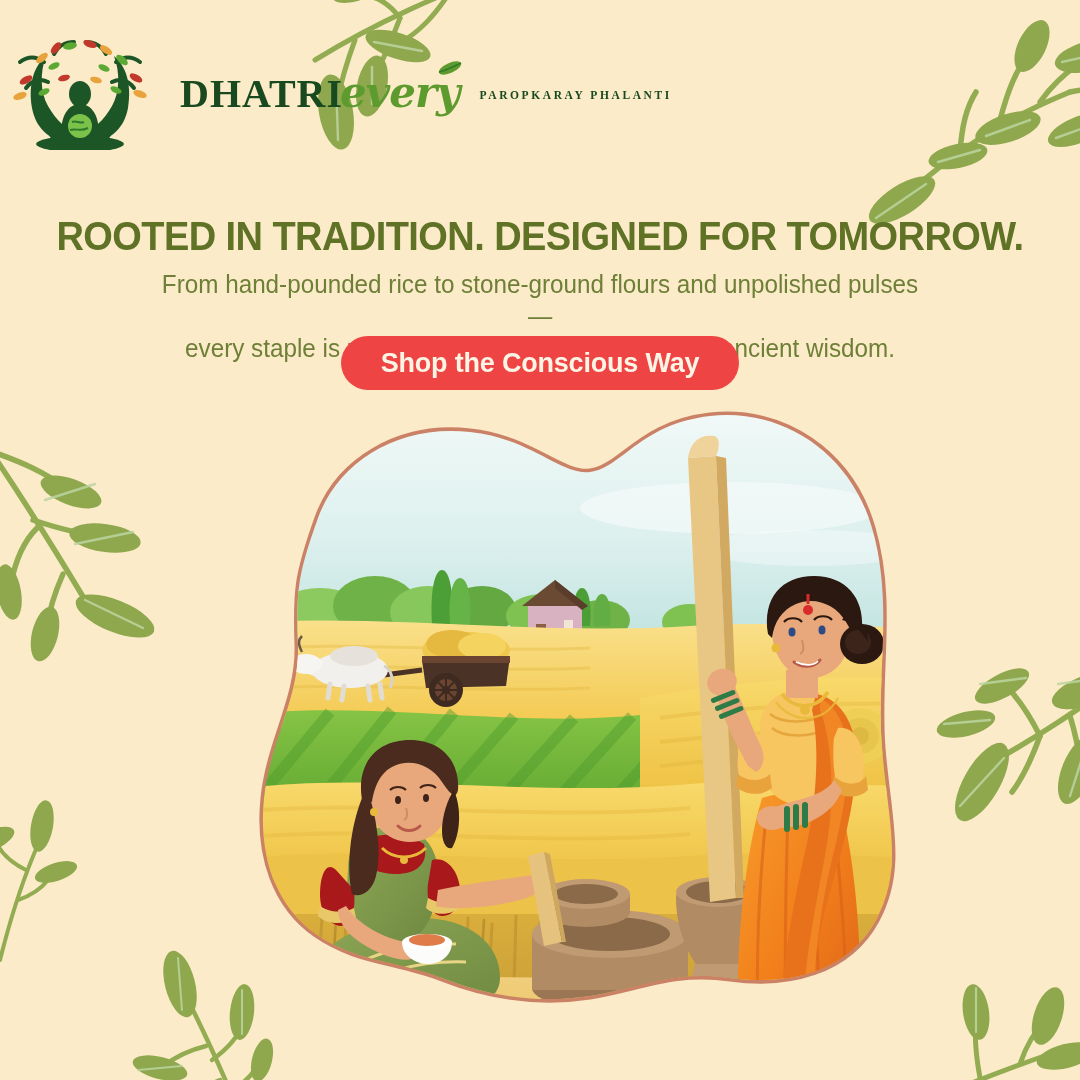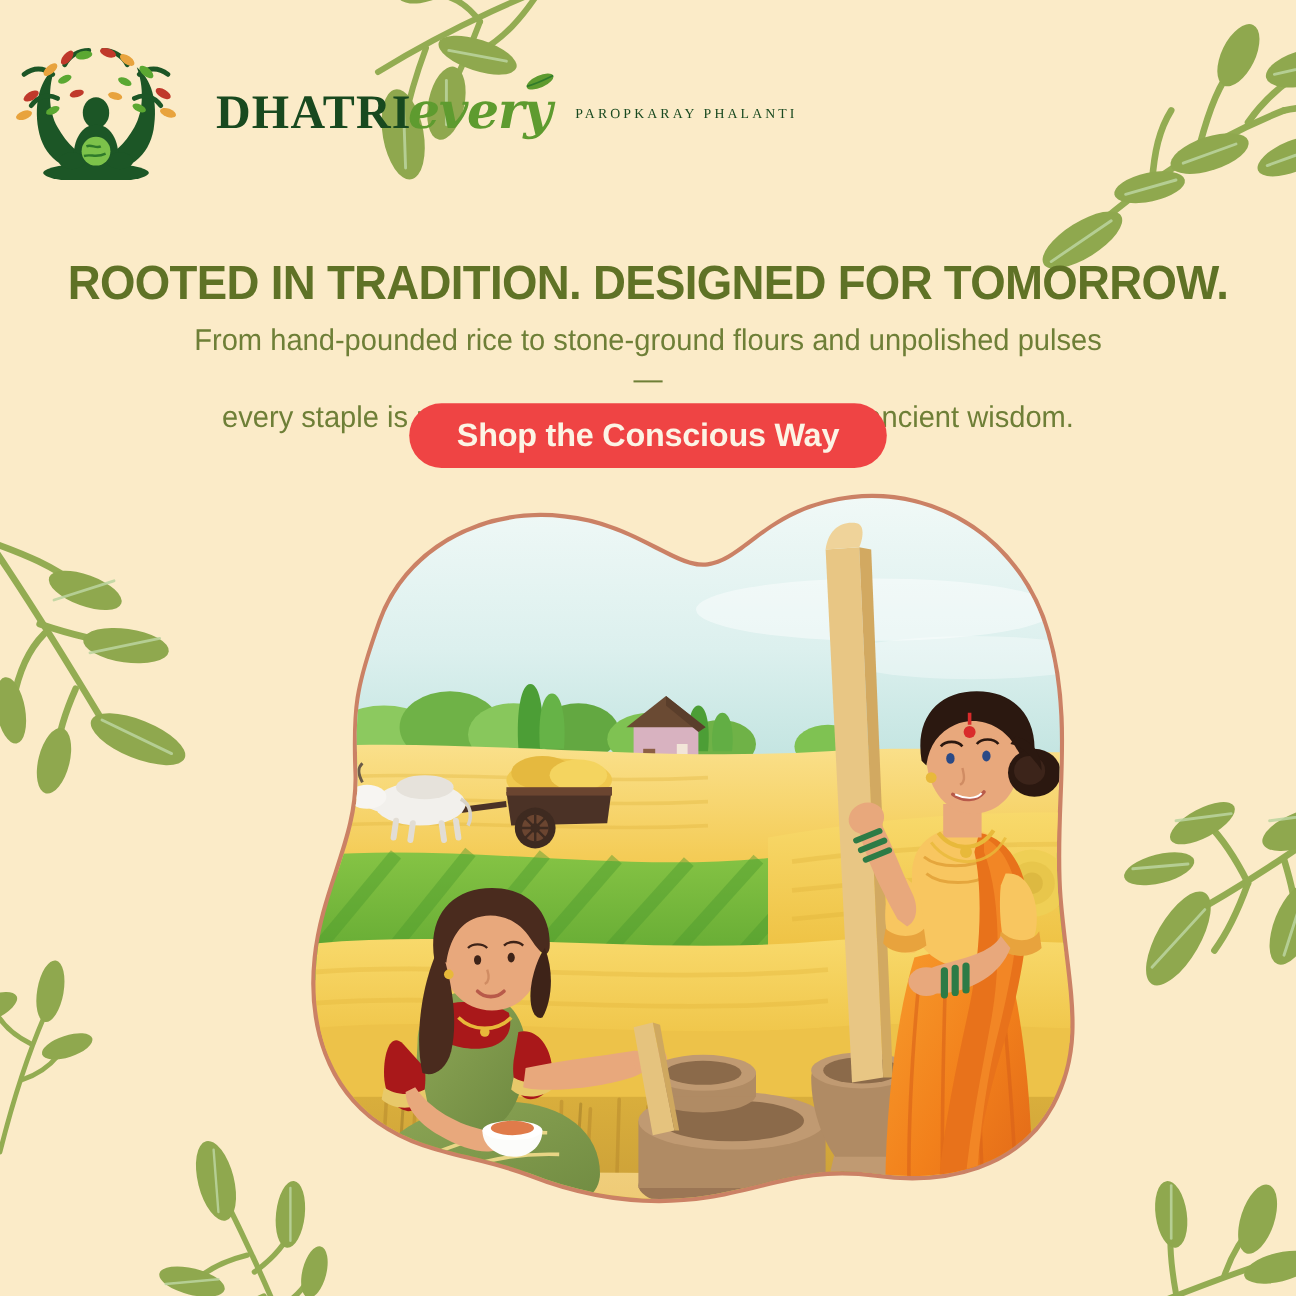--- a/index.html
+++ b/index.html
@@ -33,21 +33,21 @@
   }
   #logo-agro{
     font-family:"DejaVu Serif",serif;
     font-style:italic;font-weight:bold;font-size:42px;
     color:#5E9B2F;margin-left:-3px;letter-spacing:-1px;
     position:relative;
   }
   #logo-agro-leaf{position:absolute;right:-4px;top:-12px;}
   #logo-tagline{
     font-family:"Liberation Serif",serif;
-    font-size:11.5px;font-weight:normal;letter-spacing:2.6px;
+    font-size:11.5px;font-weight:bold;letter-spacing:2.6px;
     color:#18491F;margin-top:2px;
   }
 
   
   #headline{
     position:absolute;top:214px;left:0;right:0;
     text-align:center;
     font-family:"Liberation Sans",sans-serif;
     font-weight:bold;font-size:40px;letter-spacing:-0.6px;
     color:#5F7226;

